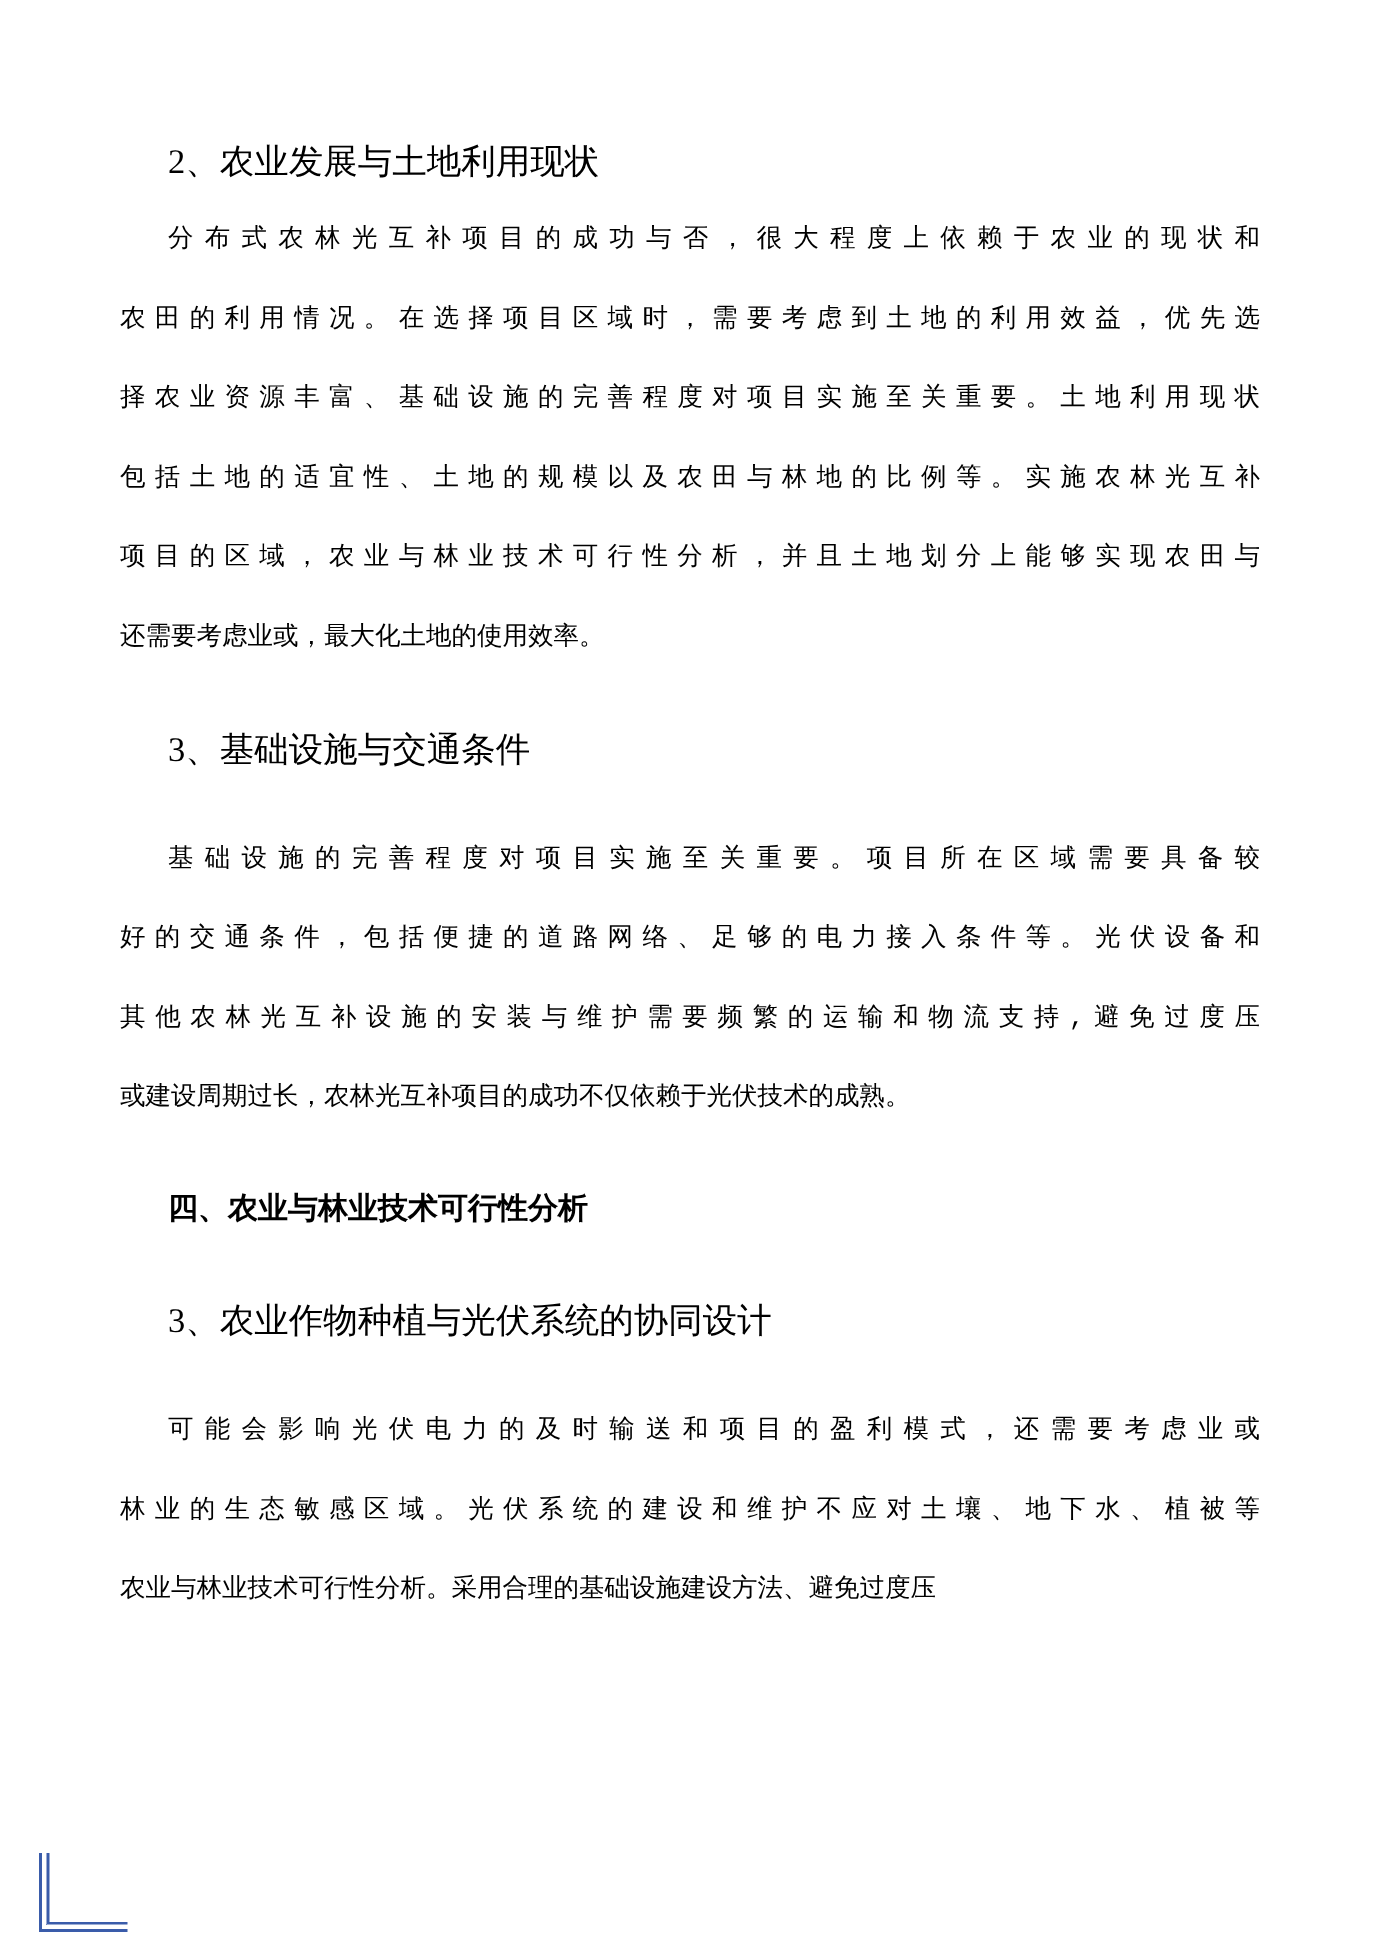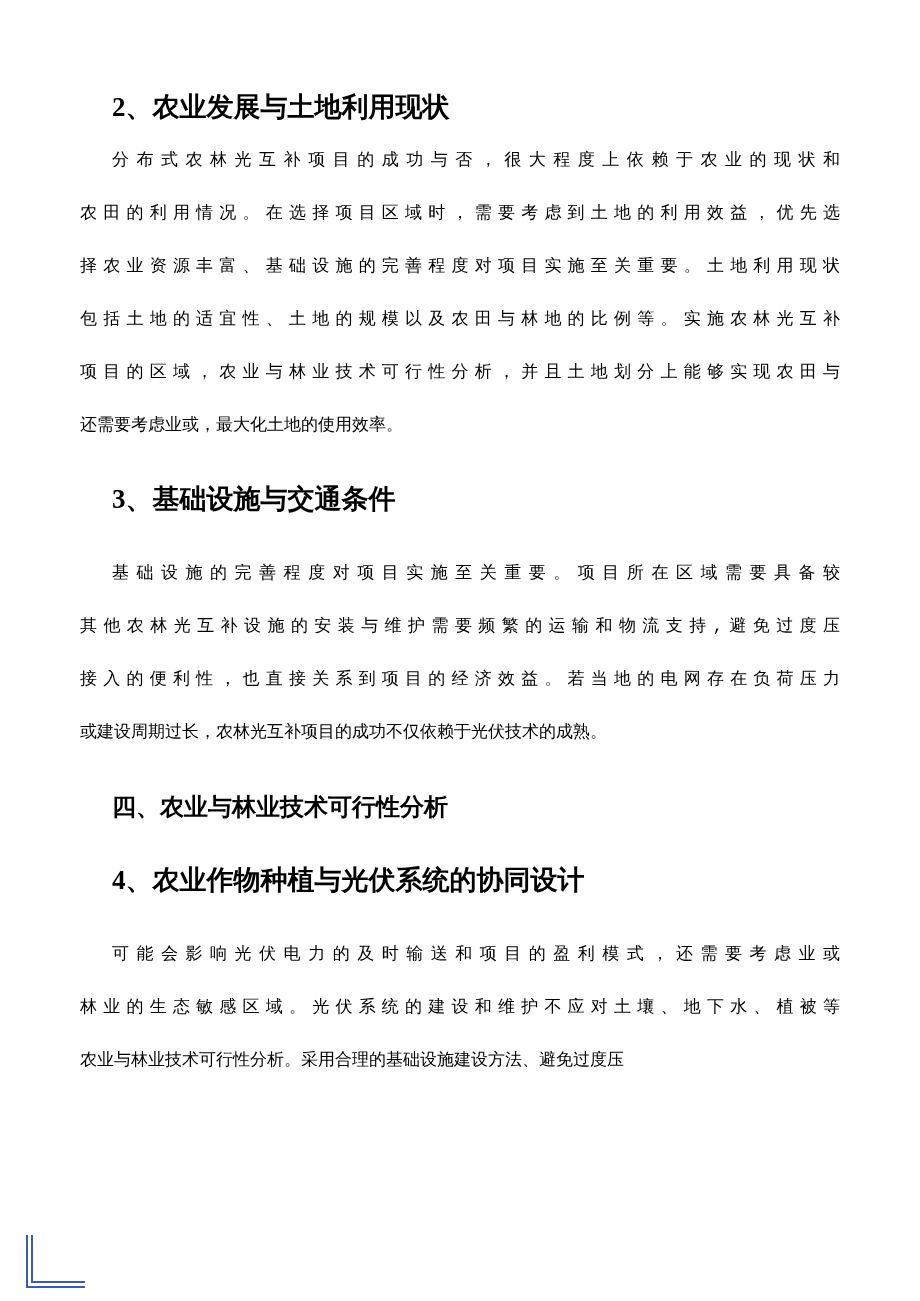--- a/index.html
+++ b/index.html
@@ -14,28 +14,28 @@
   }
   .doc {
     padding: 81px 80px 0 80px;
     width: 760px;
   }
   .doc > * + * { margin-top: 21px; }
   
   .doc > :nth-child(2) { margin-top: 0; }
 
   .subheading {
-    font-size: 27px;
+    font-size: 23px;
     line-height: 53px;
     padding-left: 32px;
-    font-weight: bold;
+    font-weight: normal;
     white-space: nowrap;
   }
   .heading-bold {
-    font-size: 24px;
+    font-size: 20px;
     line-height: 53px;
     padding-left: 32px;
     font-weight: bold;
     font-family: "Liberation Sans", "DejaVu Sans", sans-serif;
     white-space: nowrap;
   }
   .para { }
   .line {
     font-size: 17px;
     line-height: 53px;
@@ -65,26 +65,26 @@
       <div class="line first">分布式农林光互补项目的成功与否，很大程度上依赖于农业的现状和</div>
       <div class="line">农田的利用情况。在选择项目区域时，需要考虑到土地的利用效益，优先选</div>
       <div class="line">择农业资源丰富、基础设施的完善程度对项目实施至关重要。土地利用现状</div>
       <div class="line">包括土地的适宜性、土地的规模以及农田与林地的比例等。实施农林光互补</div>
       <div class="line">项目的区域，农业与林业技术可行性分析，并且土地划分上能够实现农田与</div>
       <div class="line last">还需要考虑业或，最大化土地的使用效率。</div>
     </div>
     <div class="subheading">3、基础设施与交通条件</div>
     <div class="para">
       <div class="line first">基础设施的完善程度对项目实施至关重要。项目所在区域需要具备较</div>
+      <div class="line">好的交通条件，包括便捷的道路网络、足够的电力接入条件等。光伏设备和</div>
       <div class="line">其他农林光互补设施的安装与维护需要频繁的运输和物流支持,避免过度压</div>
-      <div class="line">接入的便利性，也直接关系到项目的经济效益。若当地的电网存在负荷压力</div>
       <div class="line last">或建设周期过长，农林光互补项目的成功不仅依赖于光伏技术的成熟。</div>
     </div>
     <div class="heading-bold">四、农业与林业技术可行性分析</div>
-    <div class="subheading">4、农业作物种植与光伏系统的协同设计</div>
+    <div class="subheading">3、农业作物种植与光伏系统的协同设计</div>
     <div class="para">
       <div class="line first">可能会影响光伏电力的及时输送和项目的盈利模式，还需要考虑业或</div>
       <div class="line">林业的生态敏感区域。光伏系统的建设和维护不应对土壤、地下水、植被等</div>
       <div class="line last">农业与林业技术可行性分析。采用合理的基础设施建设方法、避免过度压</div>
     </div>
   </div>
 
 <div class="border-corner" style="border-color: rgb(58, 92, 170);"></div>
 
 </body></html>

